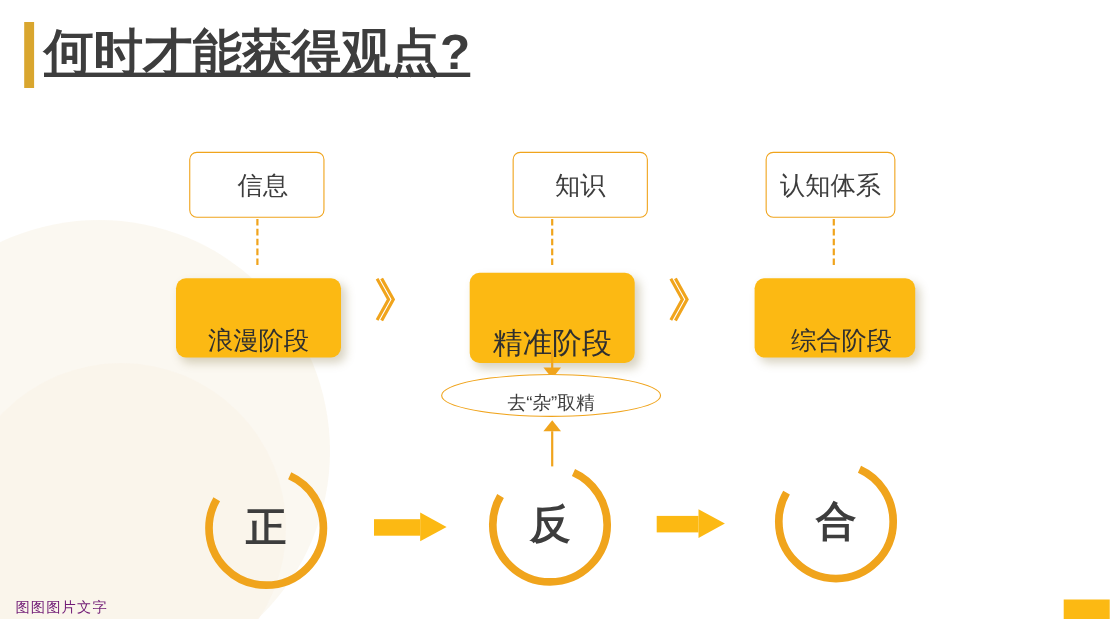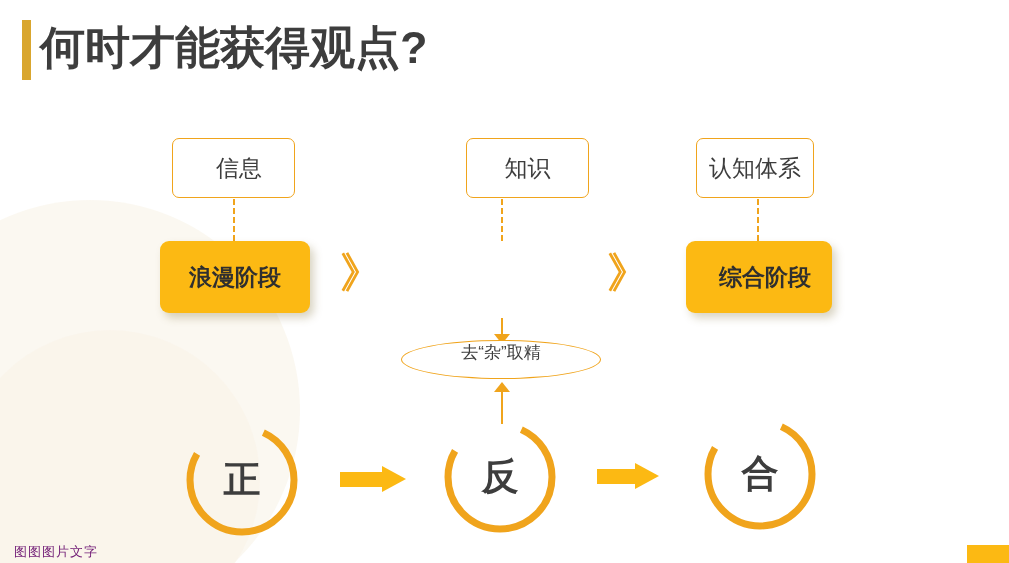--- a/index.html
+++ b/index.html
@@ -56,20 +56,21 @@
   .title {
     position: absolute;
     left: 40px;
     top: 17px;
     font-size: 45px;
     font-weight: bold;
     color: #3d3d3d;
     letter-spacing: 0px;
     line-height: 62px;
     white-space: nowrap;
+    text-decoration: underline;
   }
 
   
   .outline-box {
     position: absolute;
     border: 1.6px solid #f0a41c;
     border-radius: 7px;
     background: #ffffff;
     display: flex;
     align-items: center;
@@ -91,26 +92,27 @@
   #dv1 { left: 233px; top: 199px; height: 42px; }
   #dv2 { left: 501px; top: 199px; height: 42px; }
   #dv3 { left: 757px; top: 199px; height: 42px; }
 
   
   .stage-box {
     position: absolute;
     background: #fcb913;
     border-radius: 9px;
     display: flex;
-    align-items: center;
+    align-items: flex-end;
     justify-content: center;
     color: #2f2f2f;
-    font-weight: bold;
+    font-weight: normal;
     box-sizing: border-box;
     box-shadow: 4px 5px 9px rgba(120,100,40,0.28);
+    margin-top: 12px;
   }
   #sb1 { left: 160px; top: 241px; width: 150px; height: 72px; font-size: 23px; }
   #sb2 { left: 427px; top: 236px; width: 150px; height: 82px; font-size: 27px; }
   #sb3 { left: 686px; top: 241px; width: 146px; height: 72px; font-size: 23px; padding-left: 12px; }
 
   
   .chev {
     position: absolute;
     color: #f0a41c;
     font-size: 42px;
@@ -144,21 +146,21 @@
   .ellipse {
     position: absolute;
     left: 401px;
     top: 340px;
     width: 200px;
     height: 39px;
     border: 1.6px solid #f0a41c;
     border-radius: 50%;
     background: #ffffff;
     display: flex;
-    align-items: flex-start;
+    align-items: flex-end;
     justify-content: center;
     font-size: 17px;
     color: #3d3d3d;
     box-sizing: border-box;
   }
 
   
   .up-arrow-line {
     position: absolute;
     left: 501px;
@@ -267,20 +269,23 @@
     <span>认知体系</span>
   </div>
 
   <div class="dash-v" id="dv1"></div>
   <div class="dash-v" id="dv2"></div>
   <div class="dash-v" id="dv3"></div>
 
   <div class="stage-box" id="sb1">
     <span>浪漫阶段</span>
   </div>
+  <div class="stage-box" id="sb2">
+    <span>精准阶段</span>
+  </div>
   <div class="stage-box" id="sb3">
     <span>综合阶段</span>
   </div>
 
   <div class="chev" id="cv1">》</div>
   <div class="chev" id="cv2">》</div>
 
   <div class="down-arrow-line"></div>
   <div class="down-arrow-head"></div>
 

